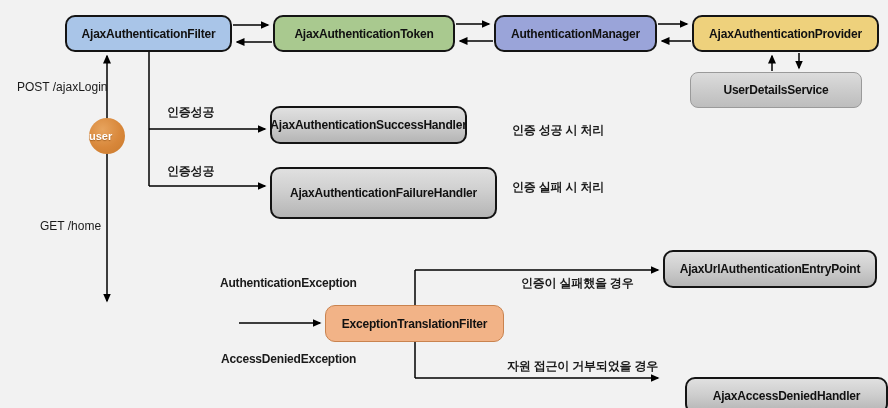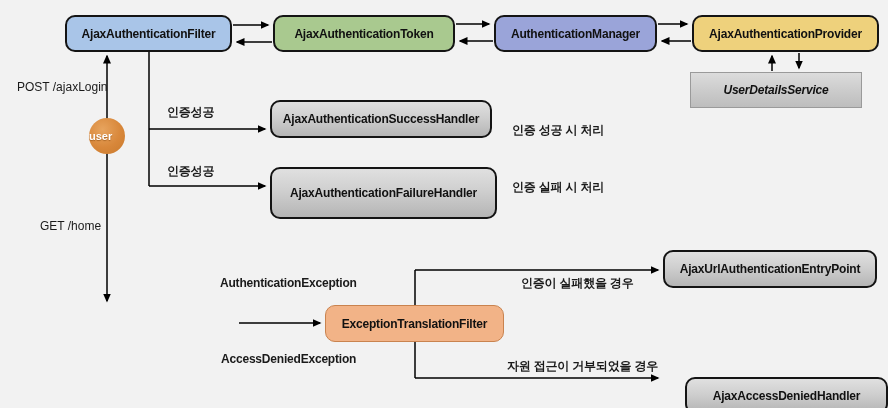--- a/index.html
+++ b/index.html
@@ -3,22 +3,22 @@
 <meta charset="utf-8">
 <style>
   html,body{margin:0;padding:0;}
   body{font-family:"Liberation Sans","DejaVu Sans",sans-serif;background:#e8e8e8;}
   #stage{position:relative;width:888px;height:408px;background:#f2f2f2;overflow:hidden;}
   #wires{position:absolute;left:0;top:0;width:888px;height:408px;z-index:1;}
   .node{position:absolute;z-index:2;display:flex;align-items:center;justify-content:center;
         box-sizing:border-box;border:2px solid #141414;border-radius:10px;
         font-weight:bold;font-size:12px;letter-spacing:-0.2px;color:#111;white-space:nowrap;}
   .node.gray{background:linear-gradient(180deg,#e0e0e0 0%,#cfcfcf 45%,#b5b5b5 100%);}
-  .node.soft{border:1px solid #9a9a9a;border-radius:0;
-             background:linear-gradient(180deg,#dcdcdc 0%,#cccccc 50%,#bdbdbd 100%);font-style:italic;}
+  .node.soft{border:1px solid #9a9a9a;border-radius:8px;
+             background:linear-gradient(180deg,#dcdcdc 0%,#cccccc 50%,#bdbdbd 100%);}
   .node.flow{border:1.5px solid #c9834f;}
   .lbl{position:absolute;z-index:2;font-size:12px;color:#1a1a1a;white-space:nowrap;}
   .lbl.b{font-weight:bold;letter-spacing:-0.2px;}
   #actor{position:absolute;z-index:3;width:36px;height:36px;border-radius:50%;
          display:flex;align-items:center;
          background:radial-gradient(circle at 38% 32%, #e7a45e 0%, #d8873a 55%, #c97a2d 100%);
          color:#fff;font-weight:bold;font-size:11px;text-shadow:0 1px 1px rgba(120,60,0,.5);}
 </style>
 </head>
 <body>
@@ -61,21 +61,21 @@
   <div class="node" style="left: 494px; top: 15px; width: 163px; height: 37px; background: rgb(154, 164, 217);">
     <span>AuthenticationManager</span>
   </div>
   <div class="node" style="left: 692px; top: 15px; width: 187px; height: 37px; background: rgb(238, 209, 124);">
     <span>AjaxAuthenticationProvider</span>
   </div>
   <div class="node soft" style="left:690px;top:72px;width:172px;height:36px;">
     <span>UserDetailsService</span>
   </div>
 
-  <div class="node gray" style="left:270px;top:100px;width:222px;height:38px;">
+  <div class="node gray" style="left:270px;top:106px;width:197px;height:38px;">
     <span>AjaxAuthenticationSuccessHandler</span>
   </div>
   <div class="node gray" style="left:270px;top:167px;width:227px;height:52px;">
     <span>AjaxAuthenticationFailureHandler</span>
   </div>
 
   <div class="node flow" style="left: 325px; top: 305px; width: 179px; height: 37px; background: rgb(242, 179, 135);">
     <span>ExceptionTranslationFilter</span>
   </div>
   <div class="node gray" style="left:663px;top:250px;width:214px;height:38px;">

